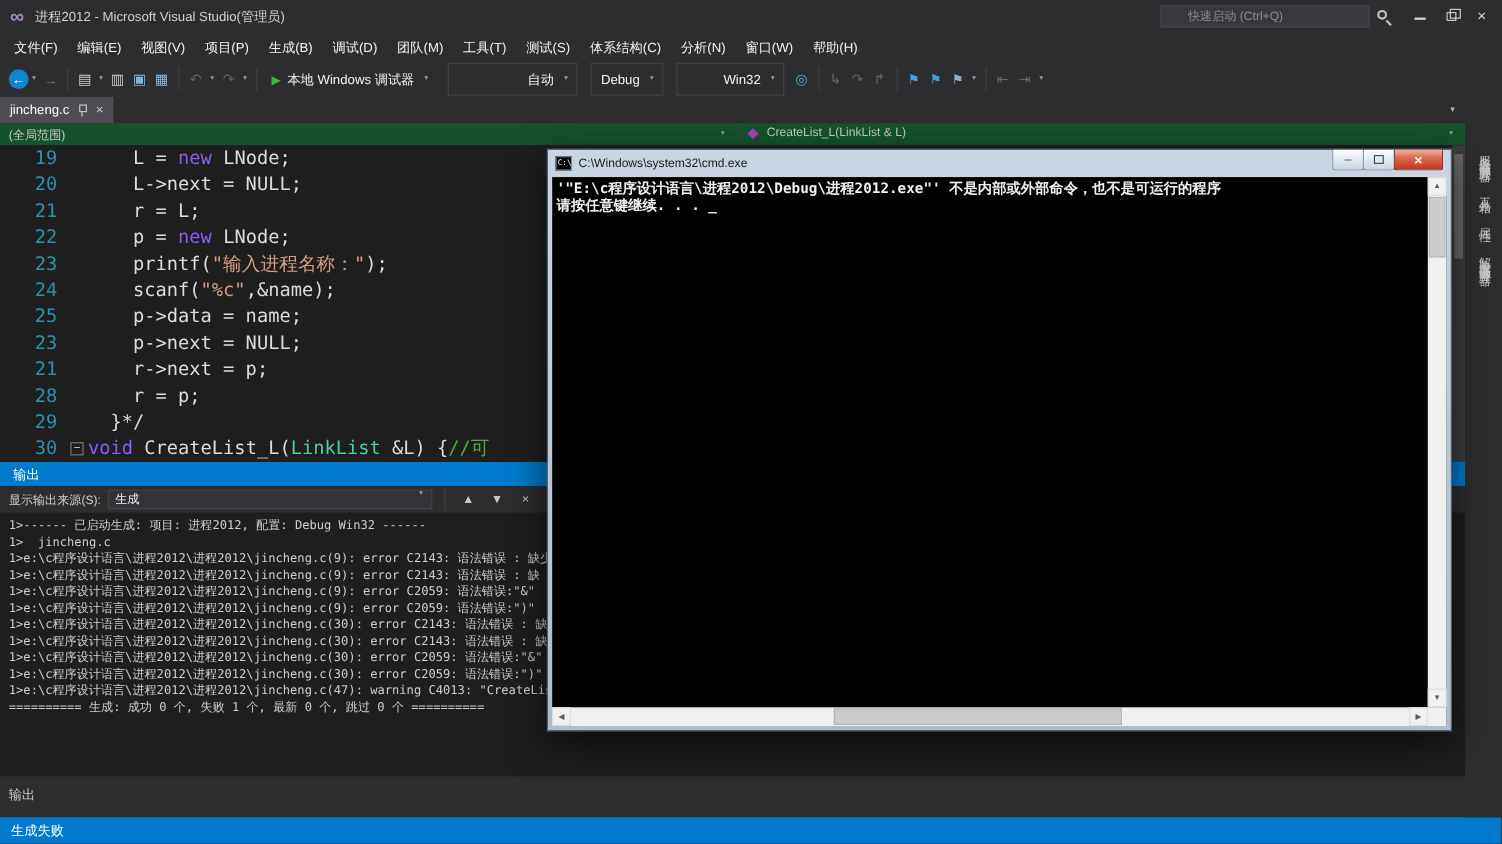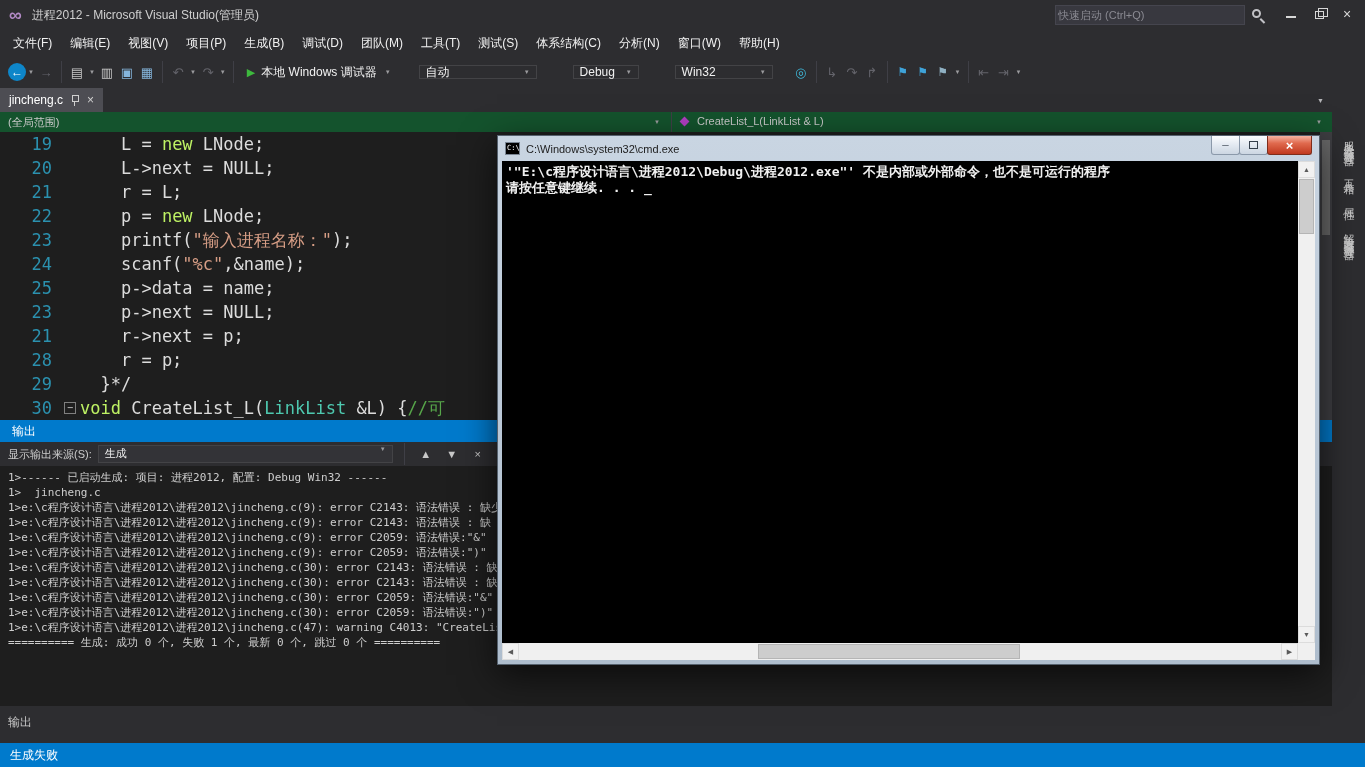--- a/index.html
+++ b/index.html
@@ -4,21 +4,21 @@
 <style>
   *{margin:0;padding:0;box-sizing:border-box;}
   html,body{width:1365px;height:767px;overflow:hidden;}
   body{background:#2d2d30;font-family:"Liberation Sans","DejaVu Sans",sans-serif;cursor:default;}
   .vs-root{position:relative;width:1365px;height:767px;background:#2d2d30;}
 
   
   .titlebar{position:absolute;left:0;top:0;width:1365px;height:30px;display:flex;align-items:center;}
   .vs-logo{color:#b28ac5;font-size:18px;font-weight:bold;margin:0 10px 0 9px;}
   .title-text{color:#d0d0d0;font-size:12px;}
-  .quick-launch{position:absolute;left:1055px;top:5px;width:190px;height:20px;background:#38383f;border:1px solid #45454e;color:#8a8a92;font-size:11px;line-height:18px;padding-left:2px;}
+  .quick-launch{position:absolute;left:1055px;top:5px;width:190px;height:20px;background:#38383f;border:1px solid #45454e;color:#8a8a92;font-size:11px;line-height:18px;padding-left:24px;}
   .search-glyph{position:absolute;left:1252px;top:9px;width:9px;height:9px;border:2px solid #c2c2c6;border-radius:50%;}
   .search-glyph::after{content:"";position:absolute;left:7px;top:7px;width:6px;height:2px;background:#c2c2c6;transform:rotate(45deg);transform-origin:0 0;}
   .win-btn{position:absolute;top:0;width:28px;height:28px;display:flex;align-items:center;justify-content:center;color:#d7d7d7;font-size:14px;}
   .min-glyph{width:10px;height:2px;background:#d7d7d7;display:inline-block;margin-top:6px;}
   .restore-glyph{width:9px;height:8px;border:1px solid #d7d7d7;display:inline-block;position:relative;margin-top:2px;}
   .restore-glyph::before{content:"";position:absolute;left:2px;top:-4px;width:8px;height:7px;border:1px solid #d7d7d7;}
 
   
   .menubar{position:absolute;left:0;top:30px;width:1230px;height:26px;display:flex;align-items:center;padding-left:4px;}
   .menu-item{padding:5px 9px;font-size:12px;color:#f1f1f1;}
@@ -29,21 +29,21 @@
   .tb-icon.disabled{color:#63636a;}
   .tb-icon.blue{color:#85b6dd;}
   .tb-icon.teal{color:#3fb7d8;}
   .tb-icon.flag{color:#3fa3d8;font-size:12px;}
   .tb-icon.flag.dim{color:#8fb0c2;}
   .tb-caret{font-size:6px;color:#9b9b9e;margin:0 2px;flex:none;}
   .tb-sep{width:1px;height:22px;background:#3f3f46;margin:0 5px;flex:none;}
   .tb-circle{width:18px;height:18px;border-radius:50%;background:#0e86c9;color:#fff;display:inline-flex;align-items:center;justify-content:center;font-size:12px;flex:none;}
   .debug-btn{display:inline-flex;align-items:center;gap:6px;background:transparent;border:none;color:#f1f1f1;font-size:12px;padding:4px 8px;font-family:inherit;}
   .play{color:#3db93d;font-size:11px;}
-  .combo{display:inline-flex;align-items:center;justify-content:space-between;height:14px;background:#2d2d30;border:1px solid #434346;color:#f1f1f1;font-size:12px;padding:0 6px;margin:0 18px;flex:none;}
+  .combo{display:inline-flex;align-items:center;justify-content:flex-end;height:30px;background:#2d2d30;border:1px solid #434346;color:#f1f1f1;font-size:12px;padding:0 6px;margin:0 6px;flex:none;}
   .combo .caret{font-size:6px;color:#9b9b9e;margin-left:8px;}
   .w-auto{width:118px;} .w-config{width:66px;} .w-platform{width:98px;}
 
   
   .tabstrip{position:absolute;left:0;top:88px;width:1332px;height:24px;}
   .doc-tab{position:absolute;left:0;top:0;height:24px;background:#4d4d53;color:#fff;font-size:12px;display:flex;align-items:center;padding:0 9px;gap:8px;}
   .pin-icon{position:relative;width:8px;height:11px;display:inline-block;}
   .pin-icon::before{content:"";position:absolute;top:0;left:1px;width:5px;height:5px;border:1px solid #d0d0d0;}
   .pin-icon::after{content:"";position:absolute;top:7px;left:3px;width:1px;height:4px;background:#d0d0d0;}
   .tab-close{font-size:12px;color:#d0d0d0;}
@@ -56,21 +56,21 @@
   .method-icon{position:absolute;left:9px;top:6px;width:7px;height:7px;background:#b03ec1;transform:rotate(45deg);}
   .nav-right .nav-lbl{left:25px;}
 
   
   .editor{position:absolute;left:0;top:132px;width:1332px;height:288px;background:#1e1e1e;font-family:"DejaVu Sans Mono","Liberation Mono",monospace;font-size:17px;overflow:hidden;}
   .code-line{height:24px;line-height:24px;display:flex;white-space:pre;}
   .ln{width:62px;text-align:right;padding-right:10px;color:#2b91af;flex:none;}
   .fold{width:18px;flex:none;position:relative;}
   .fold-box{position:absolute;left:2px;top:6px;width:12px;height:12px;border:1px solid #7f7f7f;color:#c8c8c8;font-size:10px;line-height:10px;text-align:center;background:#1e1e1e;}
   .ctext{white-space:pre;}
-  .tk-def{color:#dcdcdc;} .tk-kw{color:#bef264;} .tk-str{color:#d69d85;} .tk-cmt{color:#57a64a;} .tk-typ{color:#4ec9b0;}
+  .tk-def{color:#dcdcdc;} .tk-kw{color:#8b5cf6;} .tk-str{color:#d69d85;} .tk-cmt{color:#57a64a;} .tk-typ{color:#4ec9b0;}
   .ed-scroll{position:absolute;right:0;top:0;width:12px;height:288px;background:#3e3e42;}
   .ed-thumb{position:absolute;left:2px;top:8px;width:8px;height:95px;background:#686868;}
 
   
   .out-header{position:absolute;left:0;top:420px;width:1332px;height:22px;background:#007acc;color:#fff;font-size:12px;line-height:22px;padding-left:12px;}
   .out-toolbar{position:absolute;left:0;top:442px;width:1332px;height:24px;background:#2d2d30;display:flex;align-items:center;padding-left:8px;gap:6px;}
   .out-label{font-size:11px;color:#cccccc;}
   .out-combo{width:295px;height:18px;background:#333337;border:1px solid #434346;display:flex;justify-content:space-between;padding:0 6px;font-size:11px;color:#f1f1f1;}
   .out-combo .caret{font-size:6px;color:#9b9b9e;}
   .ot-icon{width:20px;height:18px;display:inline-flex;align-items:center;justify-content:center;color:#c8c8c8;font-size:11px;}

